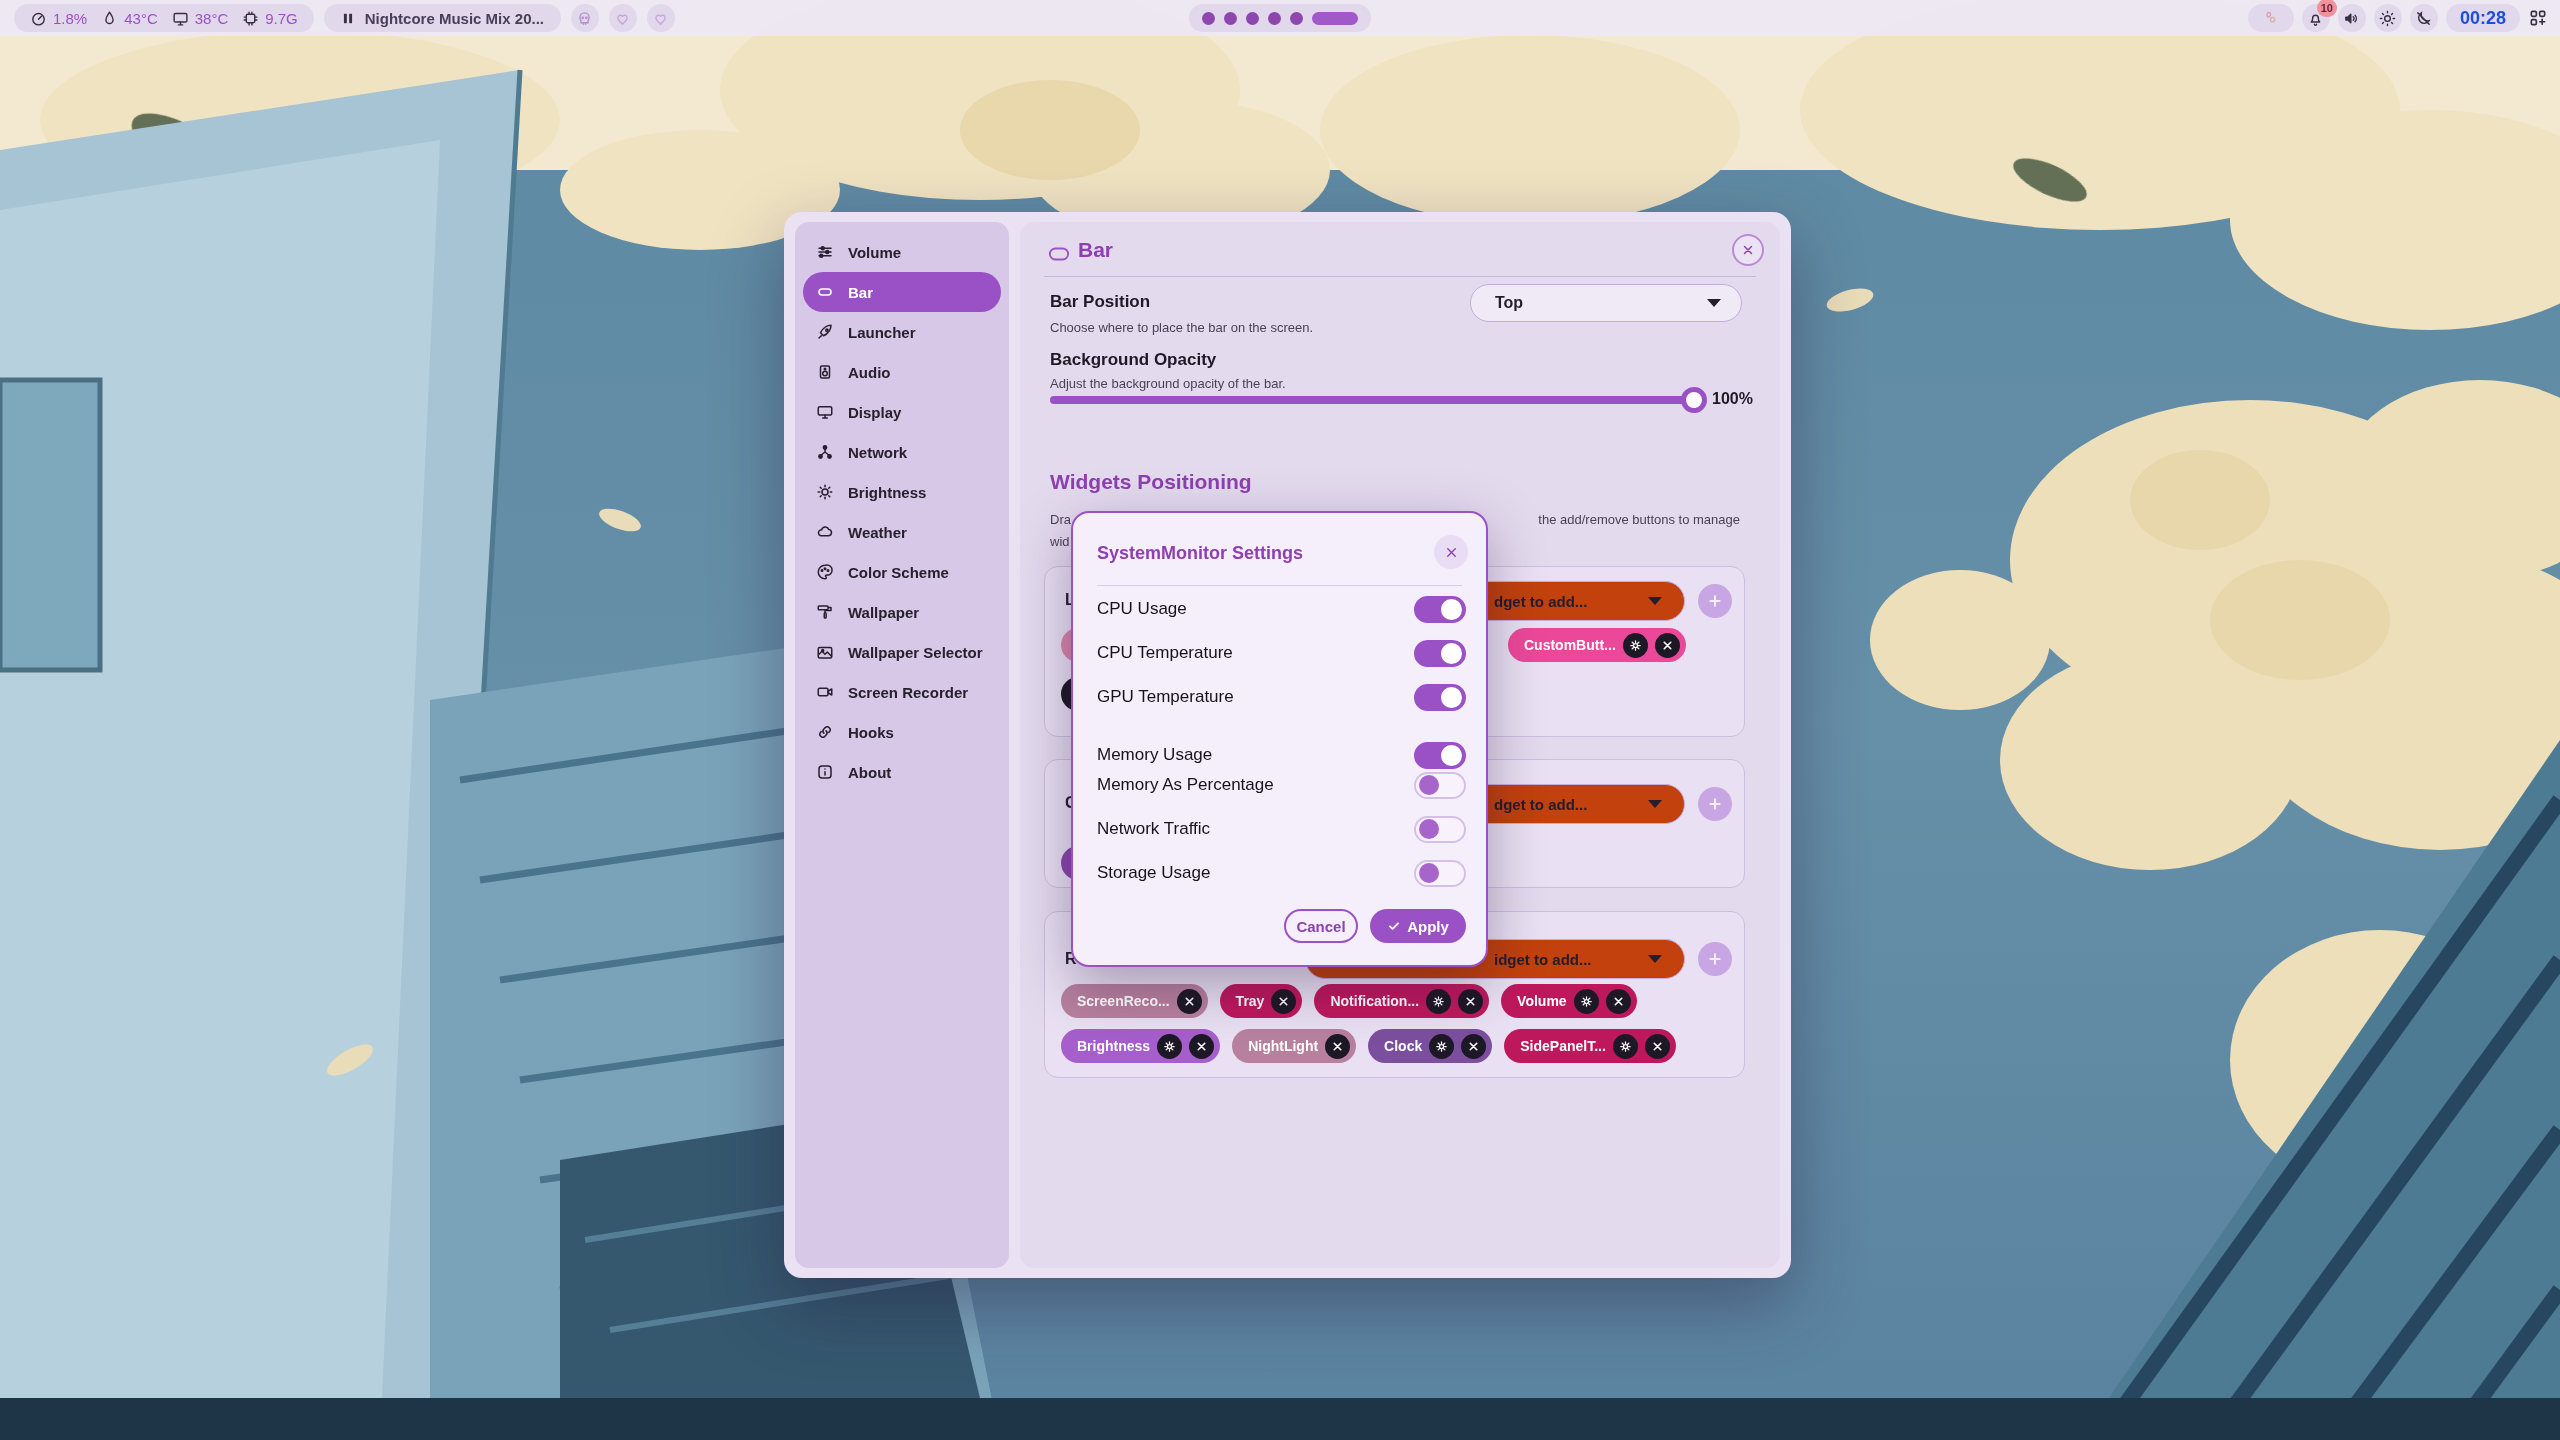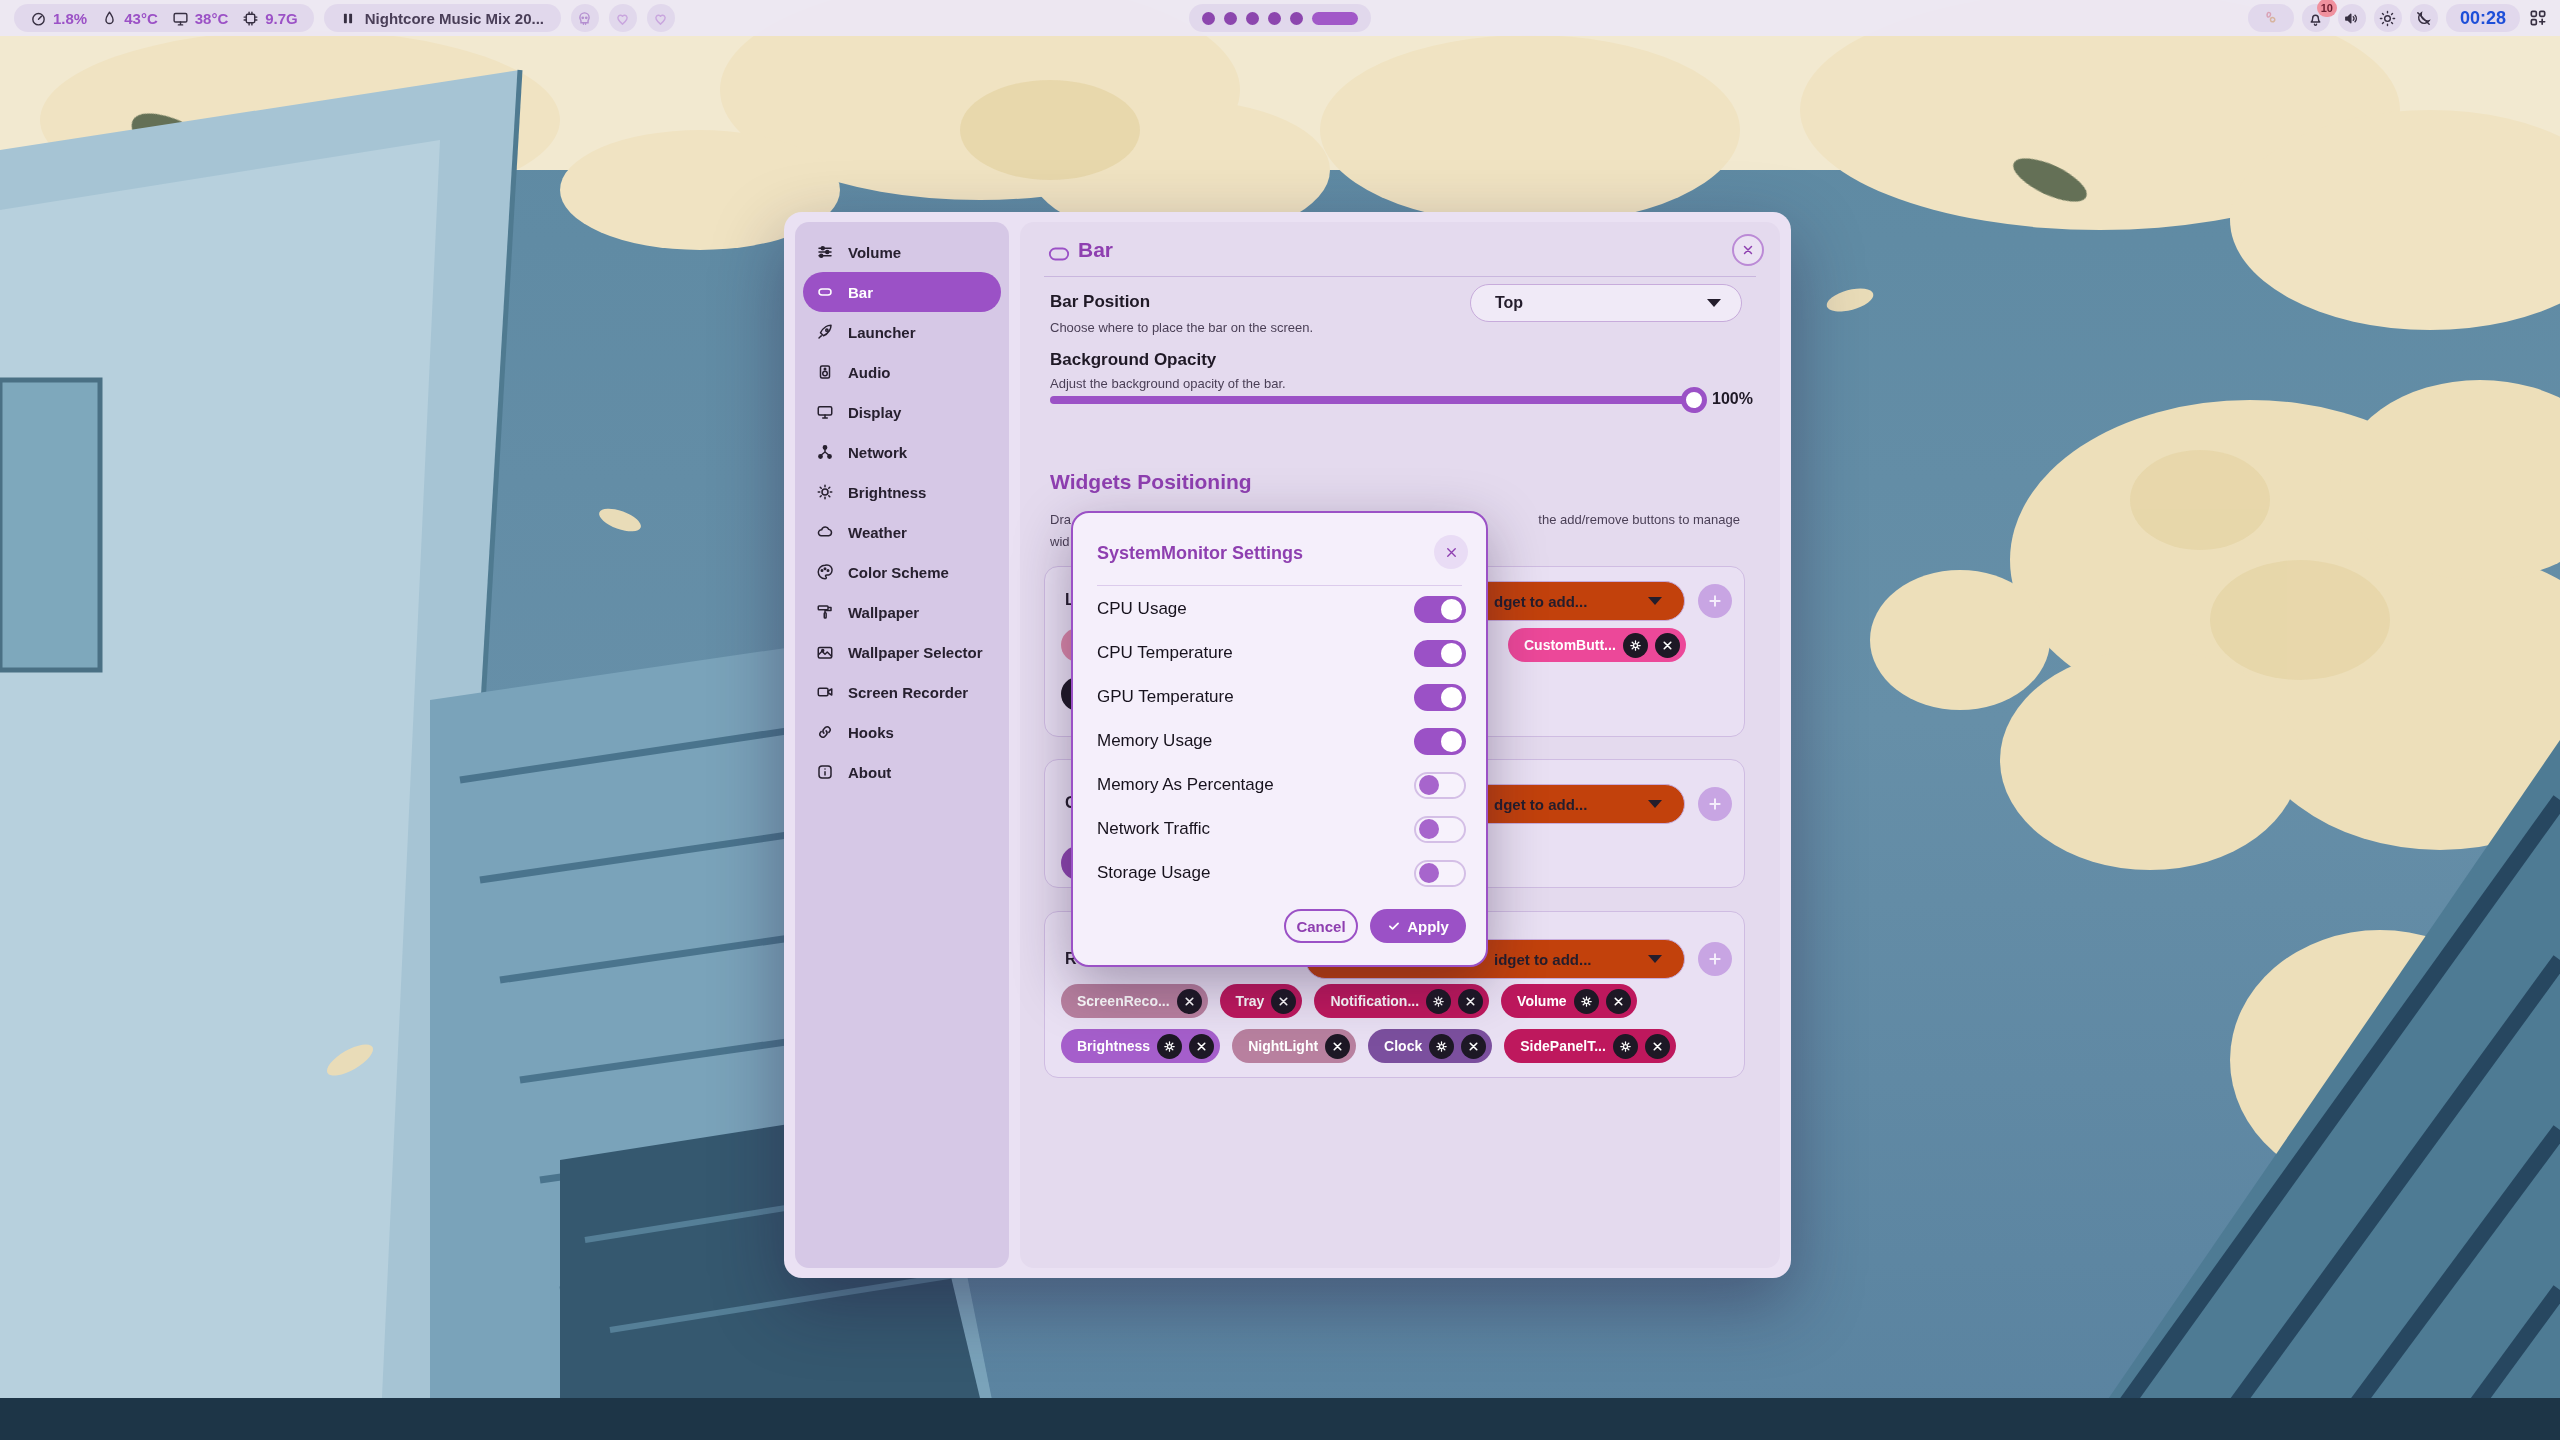--- a/index.html
+++ b/index.html
@@ -8,21 +8,21 @@
   svg{display:block}
 
   
   .wallpaper{position:absolute;inset:0;z-index:0}
 
   
   .topbar{position:absolute;left:0;top:0;width:2560px;height:36px;background:rgba(236,231,243,.97);z-index:40}
   .tleft{position:absolute;left:14px;top:4px;display:flex;gap:10px;align-items:center}
   .pill{height:28px;border-radius:14px;background:#e1d8ec;display:flex;align-items:center}
   .stats{gap:14px;padding:0 16px}
-  .stat{display:flex;gap:6px;align-items:center;color:#9b51c6;font-weight:bold;font-size:15px}
+  .stat{display:flex;gap:6px;align-items:center;color:#9b51c6;font-weight:normal;font-size:15px}
   .stat .sic{color:#372f42}
   .media{padding:0 17px;gap:10px}
   .media-title{color:#4a3e58;font-weight:bold;font-size:15px;white-space:nowrap}
   .circ{width:28px;height:28px;border-radius:50%;background:#e1d8ec;display:flex;align-items:center;justify-content:center;flex:0 0 auto}
   .ws{position:absolute;left:50%;top:4px;transform:translateX(-50%);padding:0 13px;gap:9px}
   .dot{width:13px;height:13px;border-radius:50%;background:#8c46ae}
   .dot.active{width:46px;border-radius:7px;background:#a158c8}
   .tright{position:absolute;right:12px;top:4px;display:flex;gap:8px;align-items:center}
   .bellwrap{position:relative}
   .badge{position:absolute;top:-5px;right:-7px;min-width:20px;height:18px;border-radius:9px;background:#f0919e;color:#6d1d2f;font-size:11px;font-weight:bold;display:flex;align-items:center;justify-content:center;padding:0 4px}
@@ -585,21 +585,21 @@
     <span class="toggle on">
         <span class="knob"></span>
       </span>
   </div>
   <div class="trow" style="top:167px">
     <span class="lbl">GPU Temperature</span>
     <span class="toggle on">
         <span class="knob"></span>
       </span>
   </div>
-  <div class="trow" style="top:211px">
+  <div class="trow" style="top:225px">
     <span class="lbl">Memory Usage</span>
     <span class="toggle on">
         <span class="knob"></span>
       </span>
   </div>
   <div class="trow" style="top:255px">
     <span class="lbl">Memory As Percentage</span>
     <span class="toggle">
         <span class="knob"></span>
       </span>

